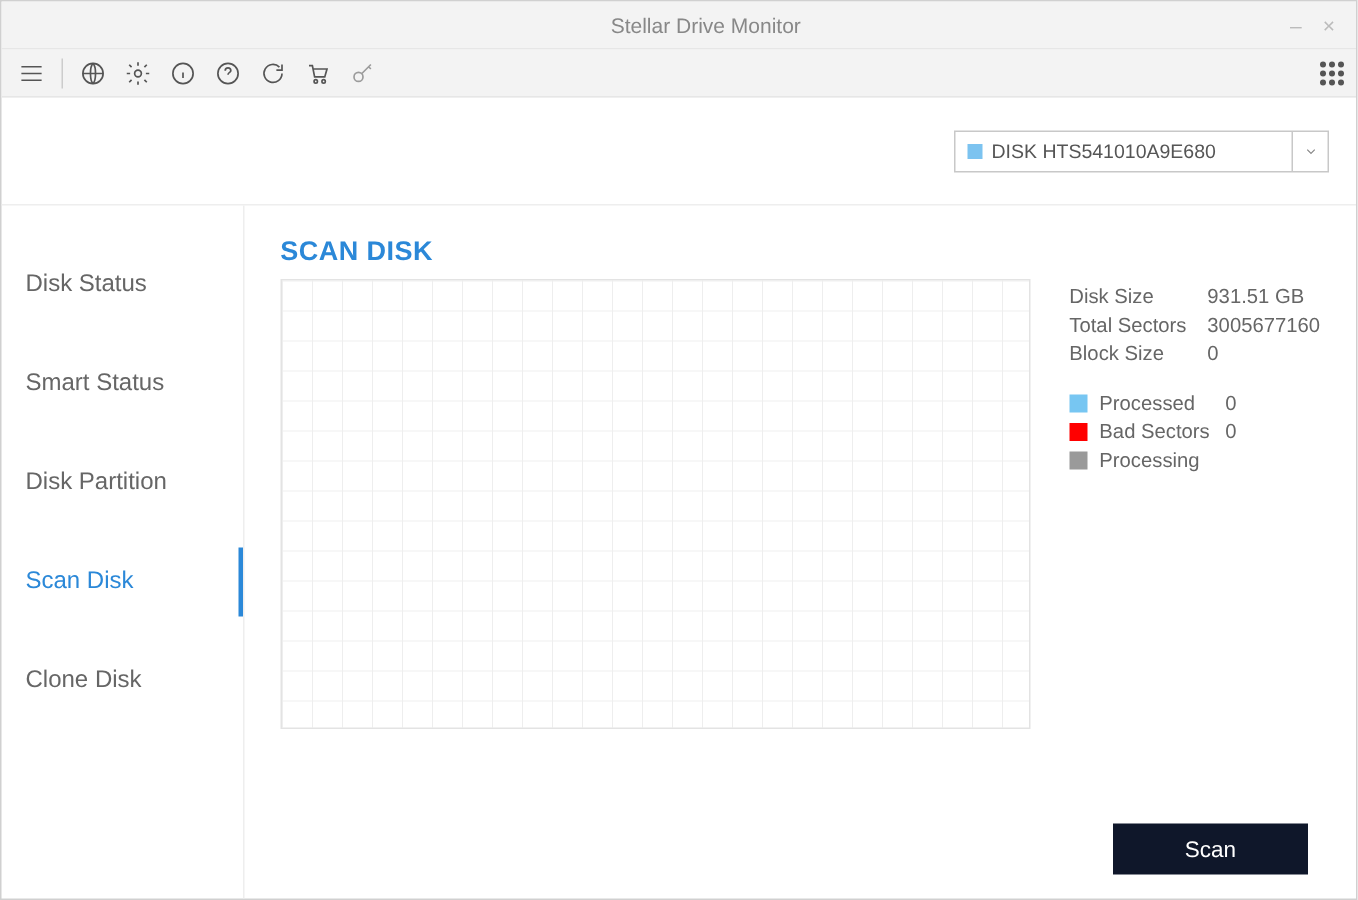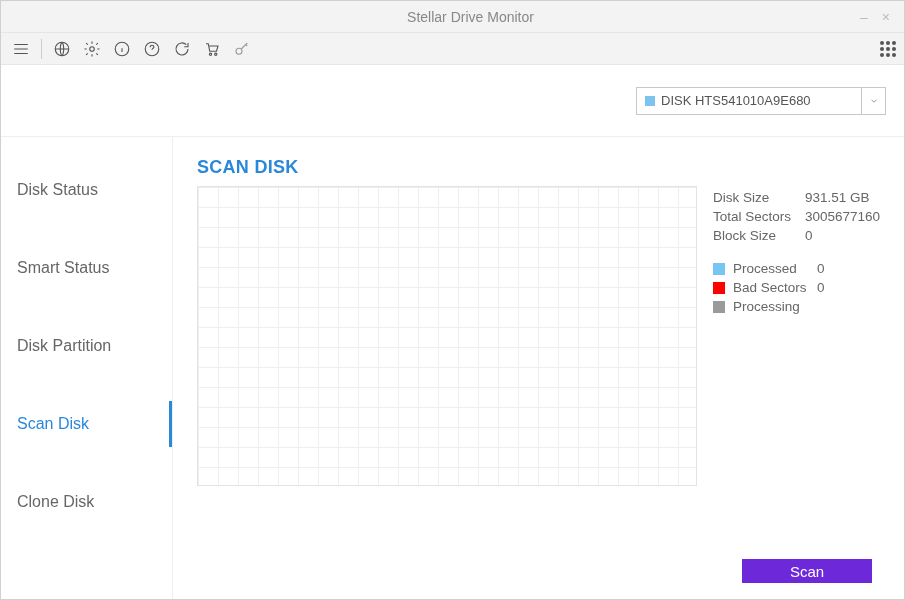--- a/index.html
+++ b/index.html
@@ -104,21 +104,21 @@
   }
 
   .main {
     display: flex;
     height: calc(600px - 32px - 32px - 72px - 2px);
   }
   .sidebar {
     width: 175px;
     display: flex;
     flex-direction: column;
-    gap: 40px;
+    gap: 28px;
     padding-top: 34px;
   }
   .sidebar-item {
     position: relative;
     padding: 10px 0 10px 16px;
     color: #666;
     font-size: 16px;
     cursor: pointer;
   }
   .sidebar-item.active {
@@ -145,21 +145,21 @@
   }
   .section-title {
     color: #2b88d8;
     font-size: 18px;
     font-weight: 600;
     letter-spacing: .3px;
     margin-bottom: 8px;
   }
   .body-row {
     display: flex;
-    gap: 16px;
+    gap: 26px;
     flex: 1;
   }
   .grid-box {
     width: 500px;
     height: 300px;
     border: 1px solid #e3e3e3;
     background-image:
       linear-gradient(to right, #eee 1px, transparent 1px),
       linear-gradient(to bottom, #eee 1px, transparent 1px);
     background-size: 20px 20px;
@@ -184,22 +184,22 @@
   .sw-red { background:#f00; }
   .sw-grey { background:#9a9a9a; }
 
   .footer {
     display: flex;
     justify-content: flex-end;
     padding: 16px 8px 16px 0;
   }
   .scan-btn {
     width: 130px;
-    height: 24px;
-    background: #6d28d9;
+    height: 34px;
+    background: #0f172a;
     color: #fff;
     border: none;
     font-size: 15px;
     cursor: pointer;
   }
 </style>
 </head>
 <body>
 
 <div class="titlebar">

